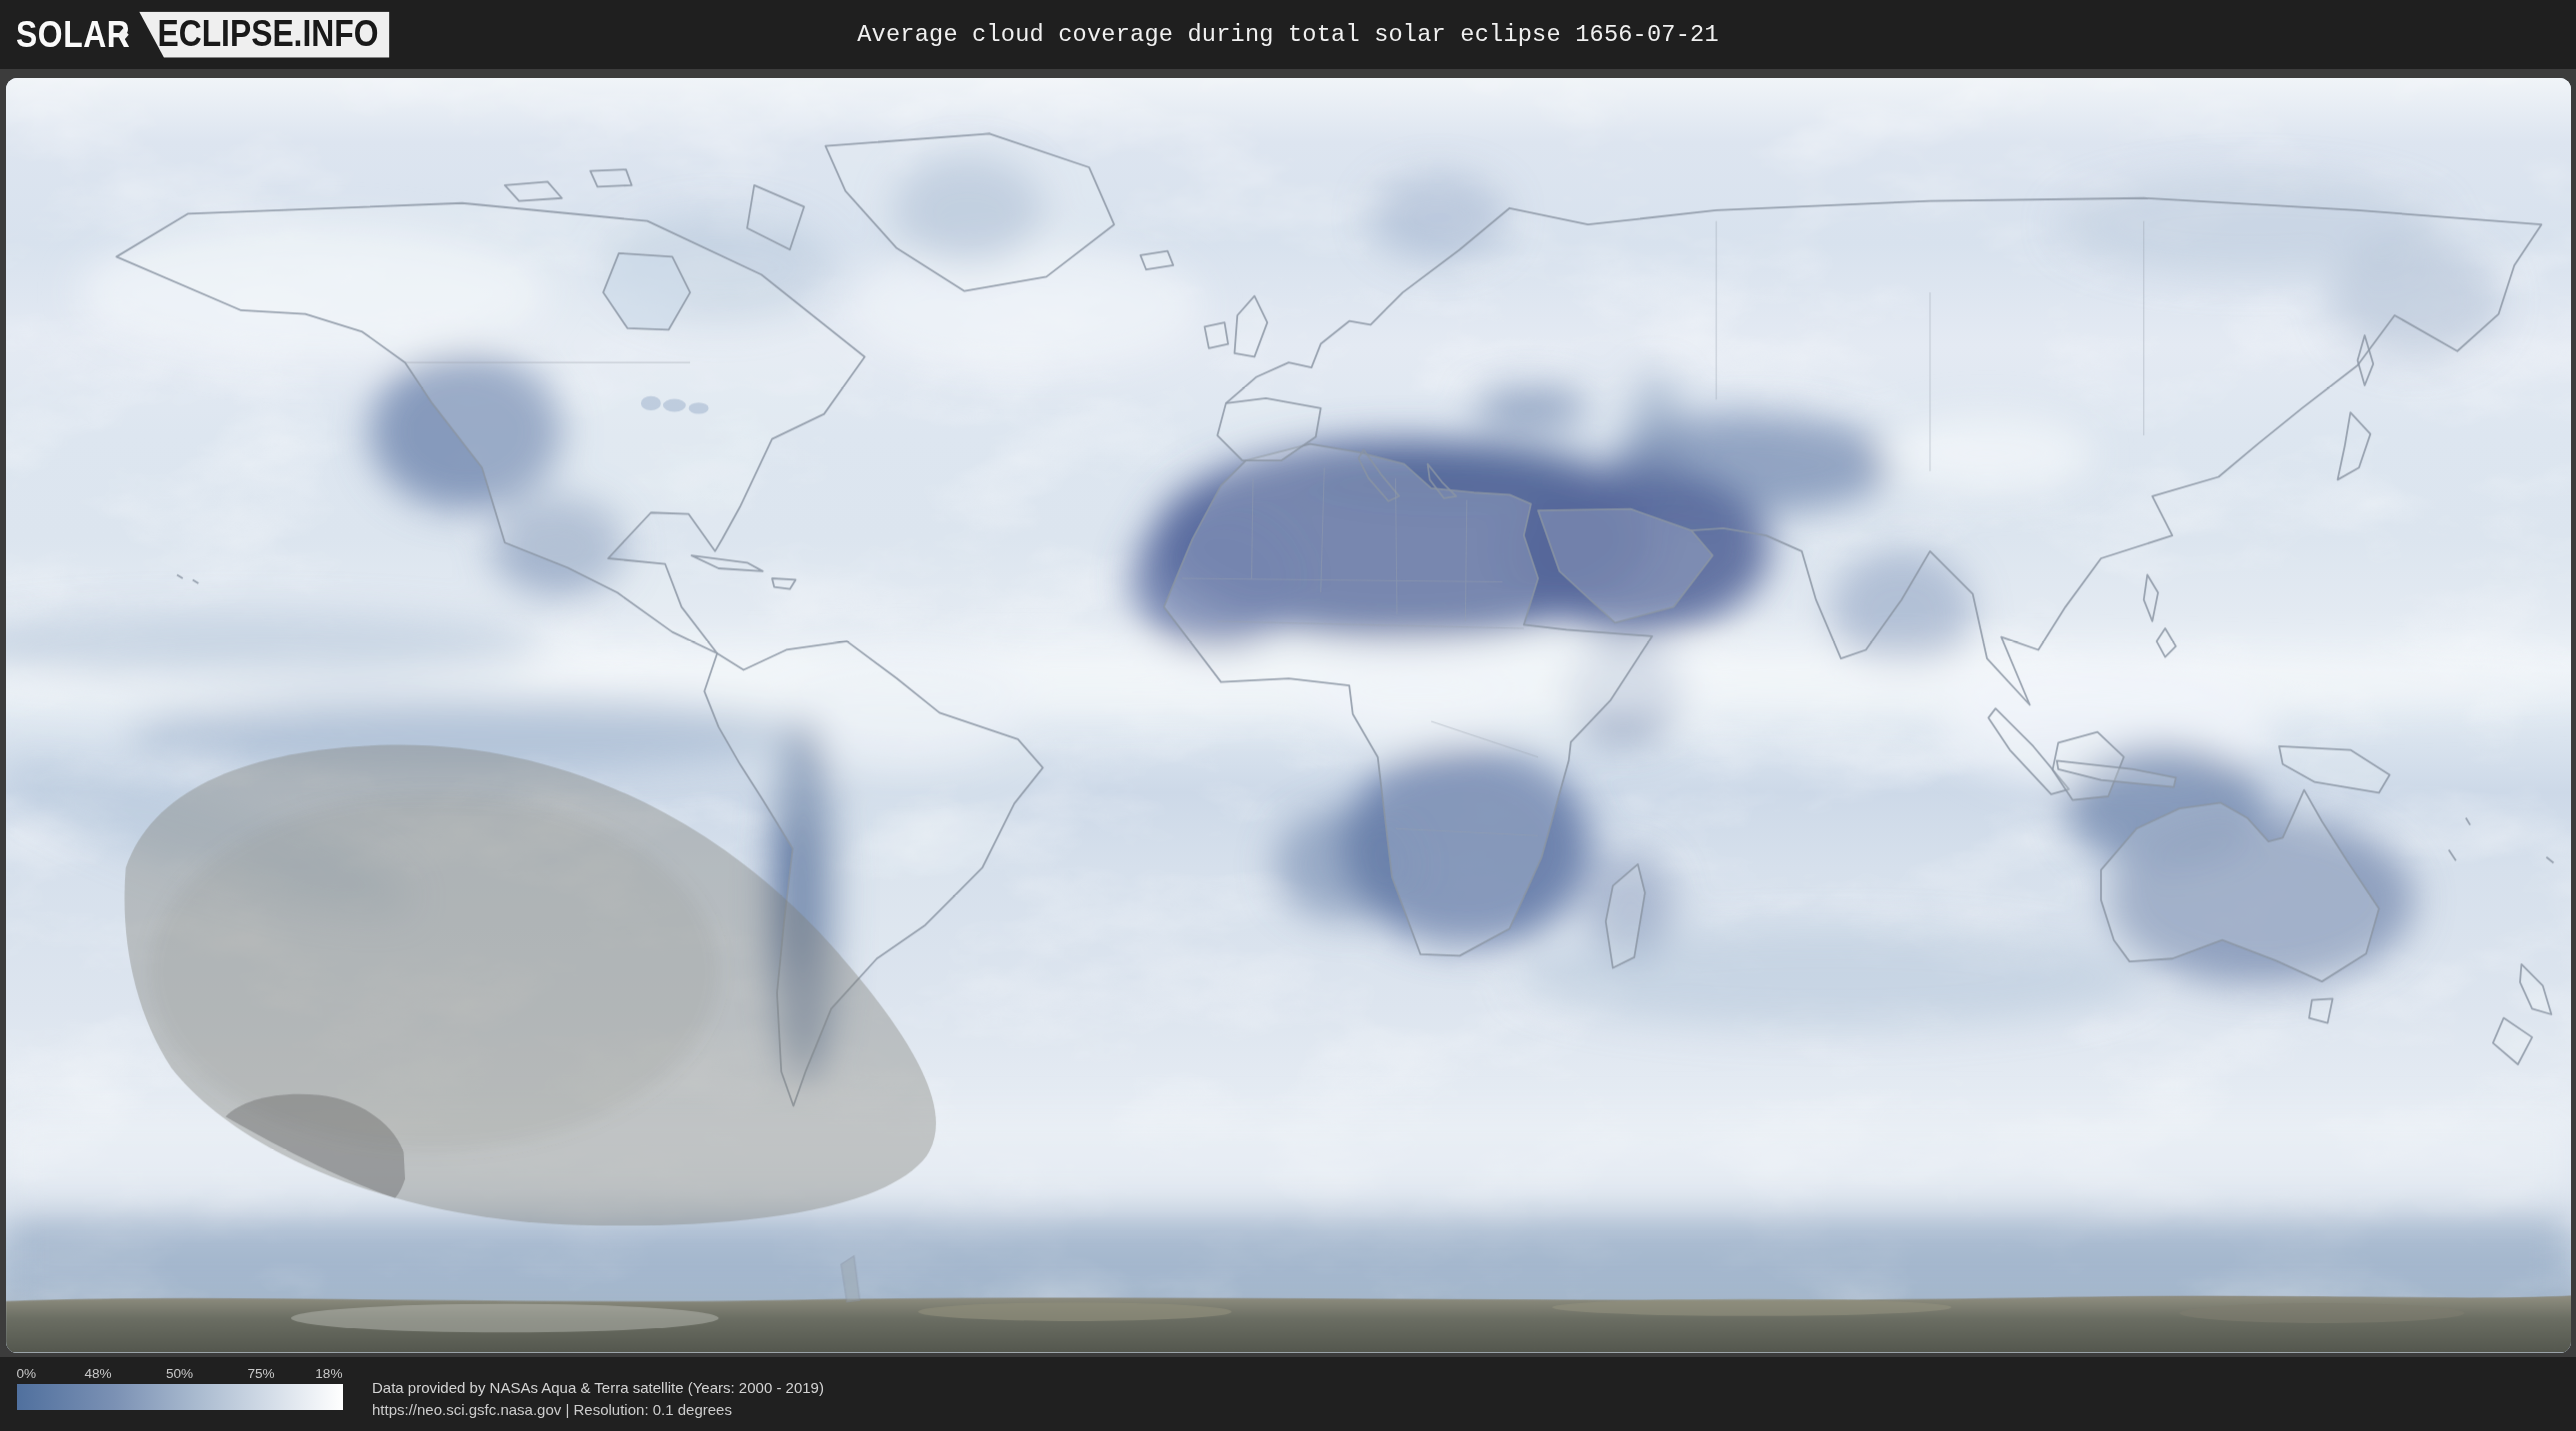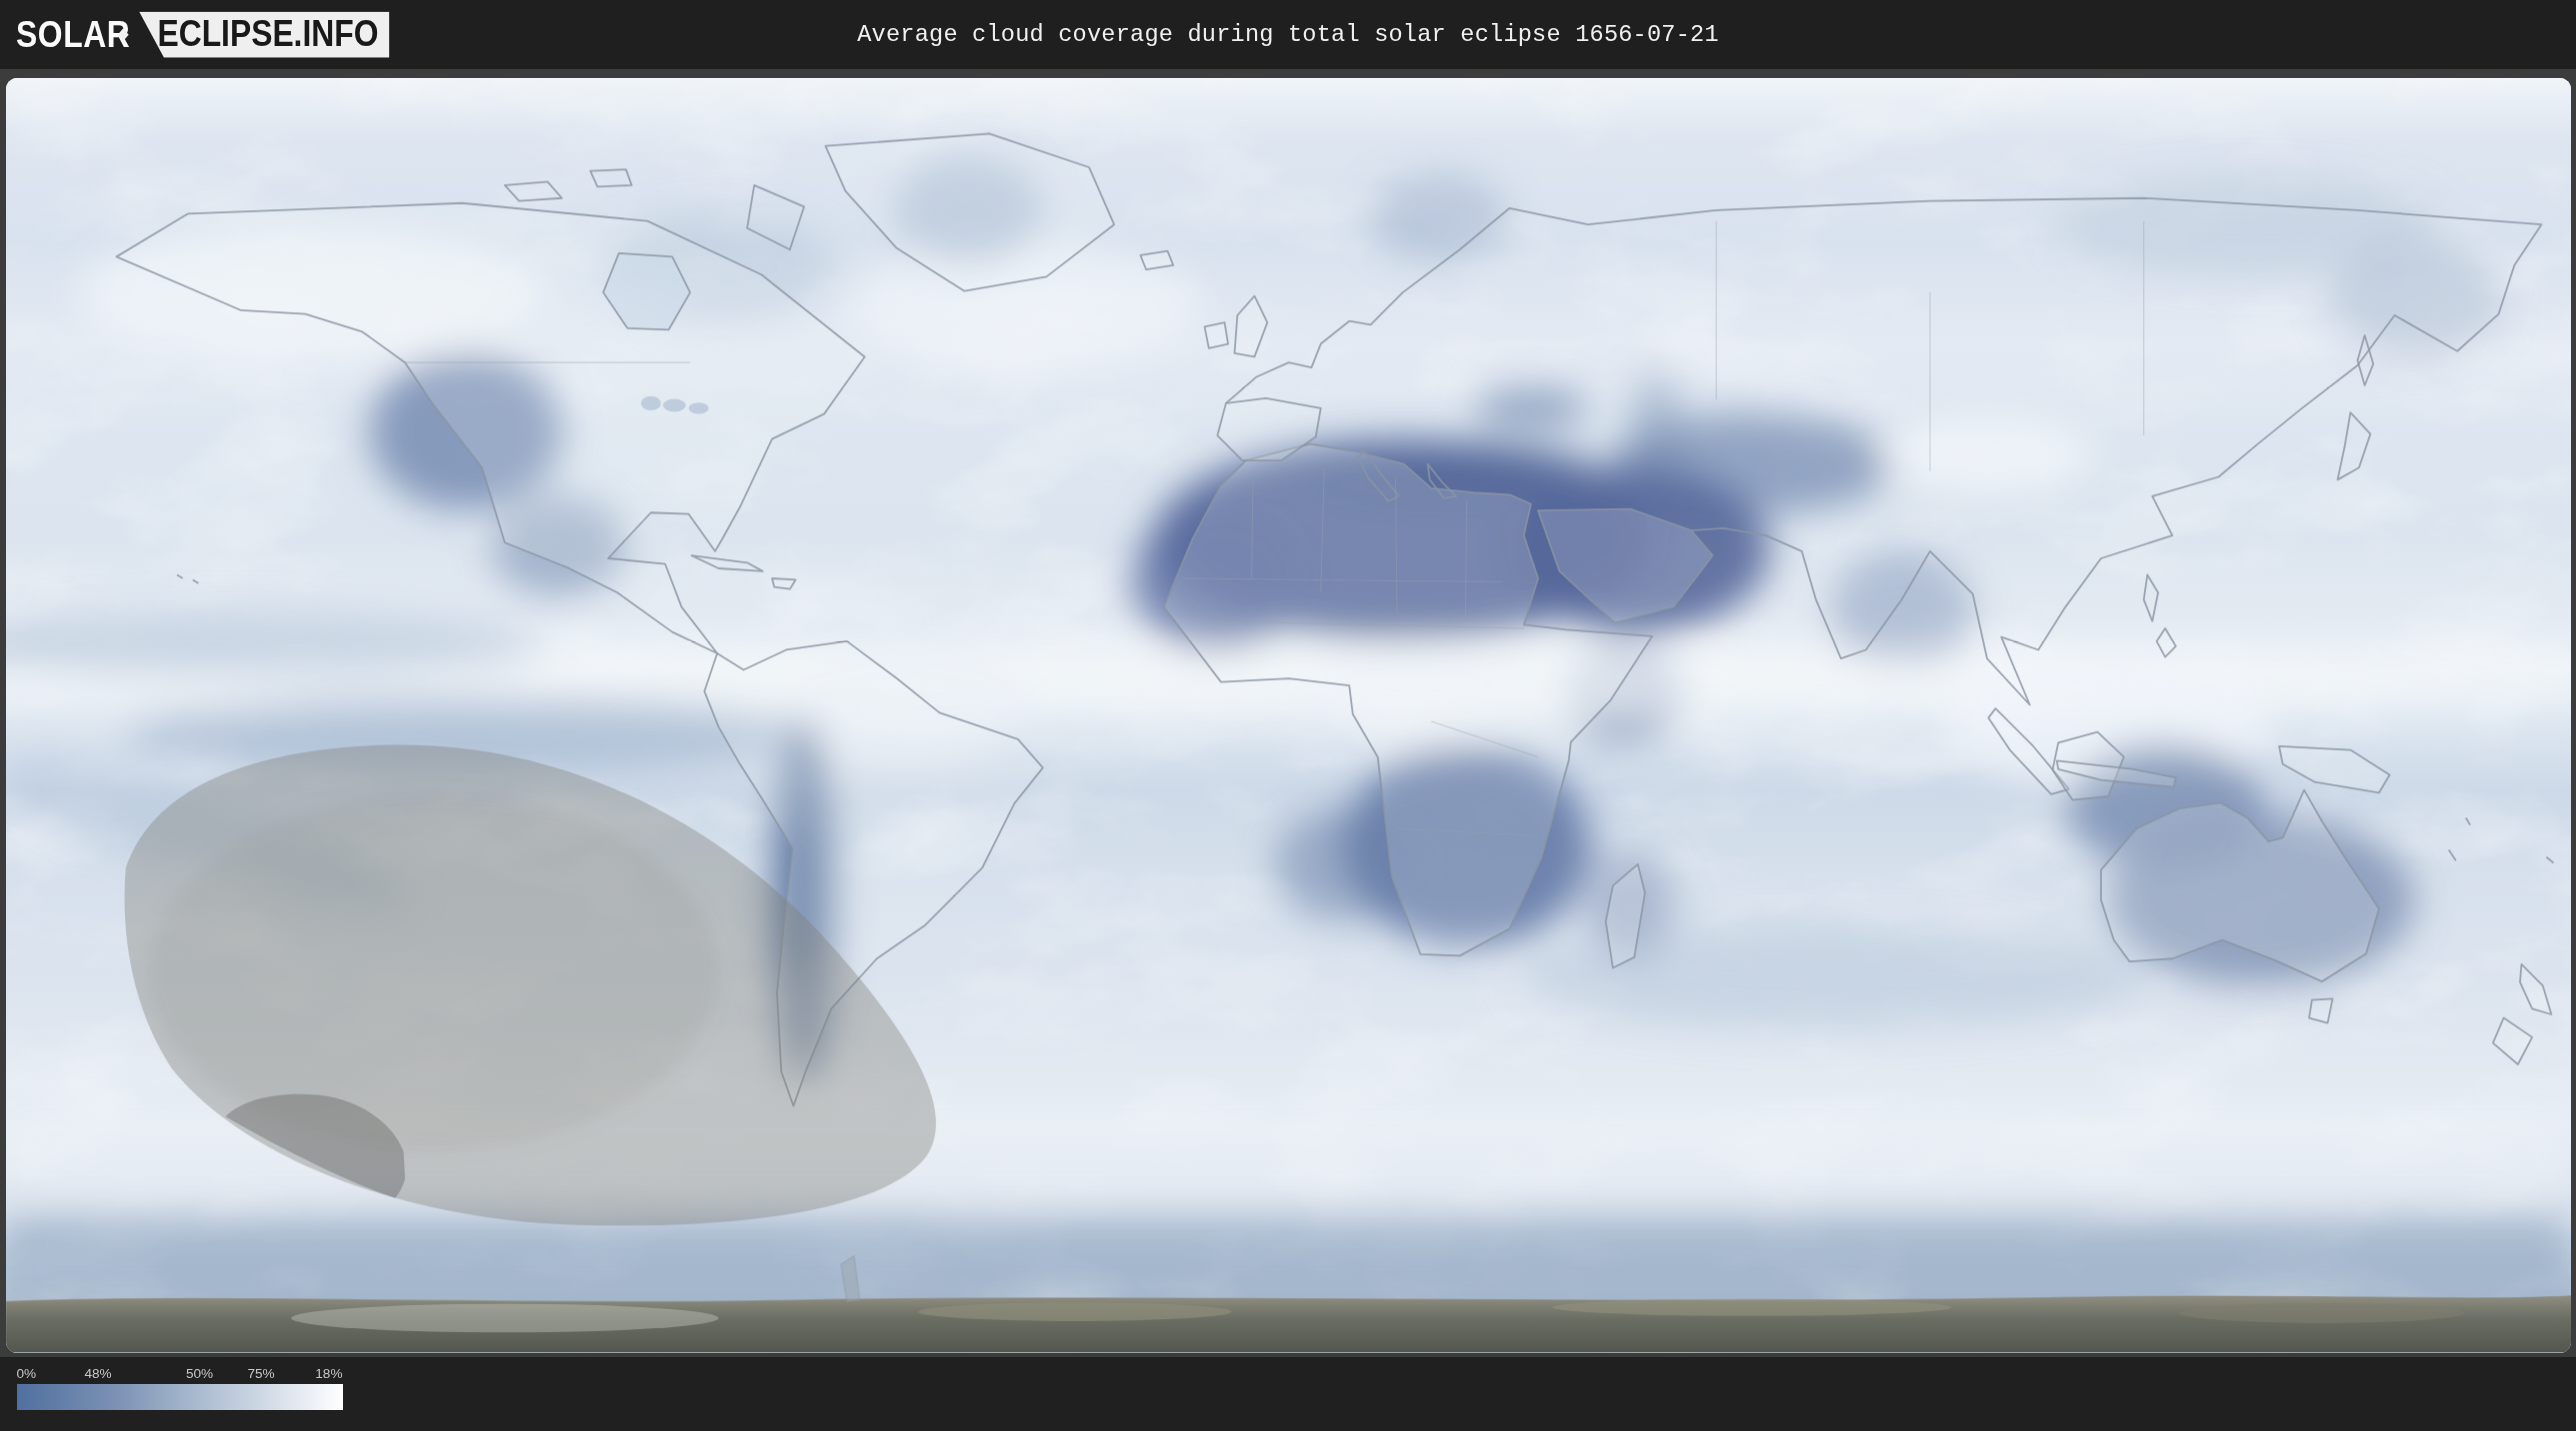--- a/index.html
+++ b/index.html
@@ -22,21 +22,21 @@
   .map{position:absolute;left:5.7px;right:5px;top:9.3px;bottom:4.3px;border-radius:11.4px;
        overflow:hidden;background:#dfe7f1;}
   .map svg{display:block;width:100%;height:100%;}
   
   .footer{position:absolute;bottom:0;left:0;width:100%;height:74px;background:#202020;z-index:5;}
   .legend{position:absolute;left:16.5px;top:8.6px;width:326px;}
   .legend-ticks{position:relative;height:17px;font-size:13.6px;color:#c7c7c7;}
   .legend-ticks span{position:absolute;top:0;white-space:nowrap;}
   .lt-0{left:0;}
   .lt-1{left:25%;transform:translateX(-50%);}
-  .lt-2{left:50%;transform:translateX(-50%);margin-left:20px;}
+  .lt-2{left:50%;transform:translateX(-50%);}
   .lt-3{left:75%;transform:translateX(-50%);text-align:right;}
   .lt-4{right:0;}
   .legend-bar{height:26px;margin-top:1.4px;
     background:linear-gradient(90deg,#50709e 0%,#7b91b4 30%,#a9bacf 55%,#d4dde8 78%,#ffffff 100%);}
   .attrib{position:absolute;left:372px;top:20px;font-size:15px;line-height:21.5px;color:#cccccc;}
   .attrib .l1{color:#d3d3d3;}
 </style>
 </head>
 <body>
 
@@ -198,16 +198,20 @@
     <div class="legend">
       <div class="legend-ticks">
         <span class="lt-0">0%</span>
         <span class="lt-1">48%</span>
         <span class="lt-2">50%</span>
         <span class="lt-3">75%</span>
         <span class="lt-4">18%</span>
       </div>
       <div class="legend-bar"></div>
     </div>
+    <div class="attrib">
+      <div class="l1">Data provided by NASAs Aqua &amp; Terra satellite (Years: 2000 - 2019)</div>
+      <div class="l2">https://neo.sci.gsfc.nasa.gov | Resolution: 0.1 degrees</div>
+    </div>
   </div>
 
 </div>
 
 
 </body></html>

